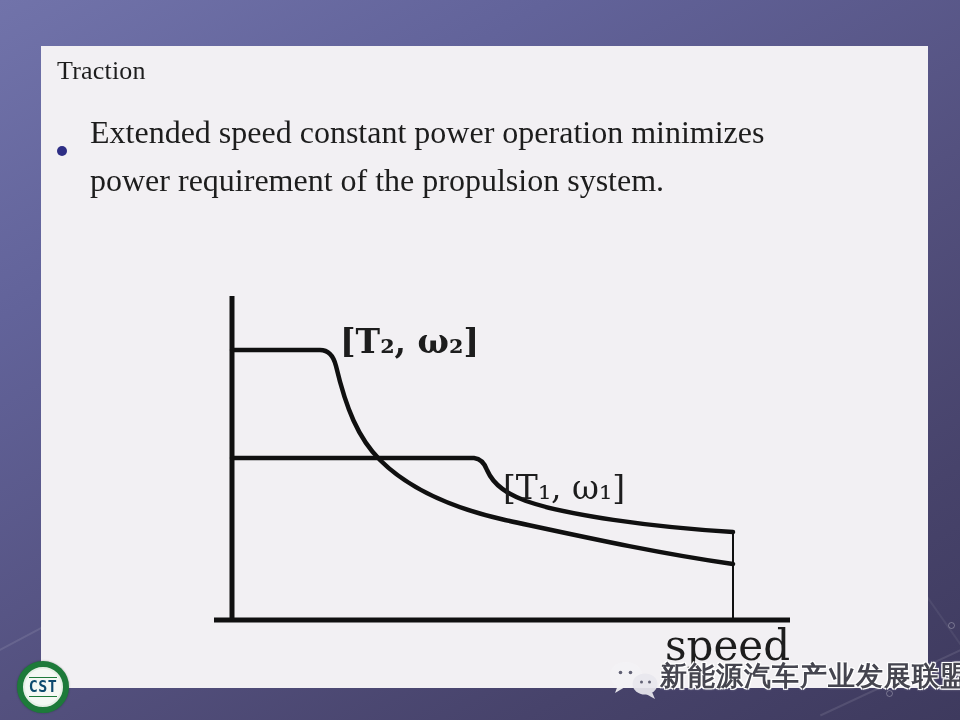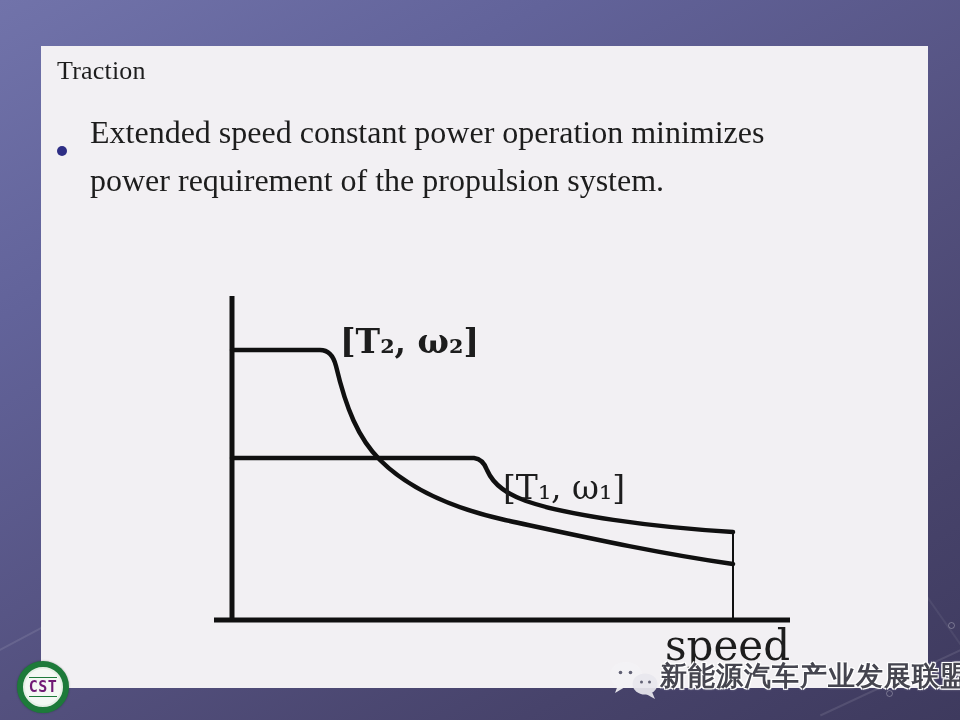--- a/index.html
+++ b/index.html
@@ -49,21 +49,21 @@
 
   
   .logo-badge {
     position:absolute; left:17px; top:661px; width:52px; height:52px;
     border-radius:50%; background:#f4f8f4; border:6px solid #1d7a3a;
     display:flex; align-items:center; justify-content:center;
     box-shadow:inset 0 0 0 2px #e6efe6, 0 0 2px rgba(0,0,0,.35);
   }
   .logo-badge .logo-text {
     font-family:"DejaVu Sans Mono",monospace; font-weight:bold;
-    font-size:15px; color:#701a75; letter-spacing:0.5px;
+    font-size:15px; color:#0c4a6e; letter-spacing:0.5px;
     border-top:1.5px solid #1d7a3a; border-bottom:1.5px solid #1d7a3a;
   }
 
   
   .watermark { position:absolute; left:608px; top:658px; display:flex;
                align-items:flex-start; }
   .wechat-icon { width:52px; height:42px; margin-top:2px; opacity:.92; }
   .watermark-text {
     font-family:"DejaVu Sans","Liberation Sans",sans-serif;
     font-size:27px; font-weight:bold; color:#45454f; letter-spacing:1px;

